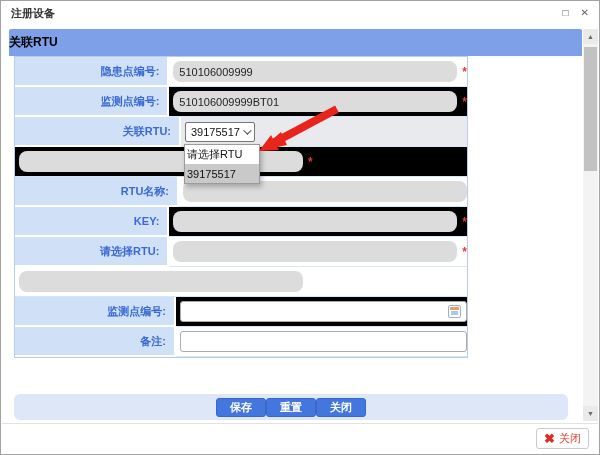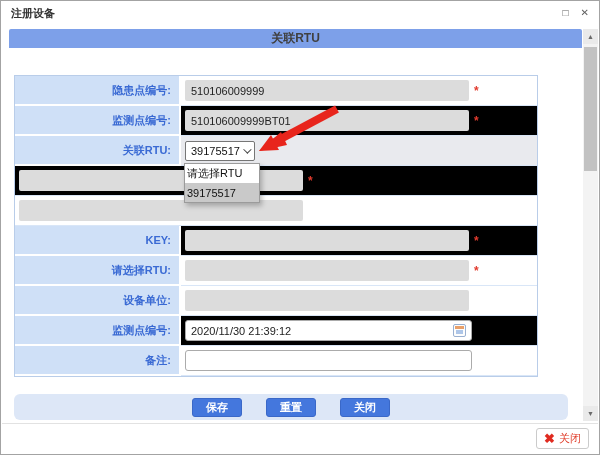--- a/index.html
+++ b/index.html
@@ -7,44 +7,44 @@
   body{font-family:"Liberation Sans",sans-serif;background:#fff;position:relative}
   .window{position:absolute;inset:0;border:1px solid #a3a3a3;background:#fff}
 
   
   .titlebar{position:absolute;top:0;left:0;right:0;height:24px;display:flex;align-items:center;padding:8px 10px}
   .win-title{font-size:11px;font-weight:bold;color:#333}
   .win-controls{margin-left:auto;display:flex;gap:12px;align-items:center}
   .win-btn{font-size:10px;color:#606060;line-height:1;cursor:pointer}
 
   
-  .dlg-header{position:absolute;left:8px;top:28px;width:573px;height:19px;background:#7da0e9;
-    color:#404040;font-weight:bold;font-size:12px;display:flex;align-items:center;justify-content:center;
+  .dlg-header{position:absolute;left:8px;top:28px;width:573px;height:27px;background:#7da0e9;
+    color:#000000;font-weight:bold;font-size:12px;display:flex;align-items:center;justify-content:flex-start;
     border-radius:2px 2px 0 0}
 
   
   .scrollbar{position:absolute;left:582px;top:28px;width:15px;height:392px;background:#f3f3f3}
   .sb-btn{position:absolute;left:0;width:15px;height:15px;background:#eaeaea;color:#6a6a6a;font-size:7px;
     display:flex;align-items:center;justify-content:center;cursor:pointer}
   .sb-up{top:0}.sb-down{bottom:0}
   .sb-thumb{position:absolute;left:1px;top:18px;width:13px;height:124px;background:#c2c2c2;cursor:pointer}
 
   
-  .form{position:absolute;left:13px;top:74px;width:524px;border:1px solid #b9cde9;background:#fff}
+  .form{position:absolute;left:13px;top:55px;width:454px;border:1px solid #b9cde9;background:#fff}
   .row{display:flex;height:30px}
   .row:last-child{height:28px}
   .lcell{width:166px;background:#cfe0f7;border-right:2px solid #fff;border-bottom:2px solid #fff;
     display:flex;align-items:center;justify-content:flex-end;padding-right:8px}
   .row:last-child .lcell{border-bottom:none}
   .lbl{font-size:11px;font-weight:bold;color:#3a6ad4;white-space:nowrap}
   .vcell{flex:1;display:flex;align-items:center;padding-left:4px;border-bottom:1px solid #d9e6f7;position:relative}
   .row:last-child .vcell{border-bottom:none}
   .bg-white{background:#fff}.bg-blue{background:#000000}.bg-gray{background:#e9eaee}
 
-  .ginput{width:284px;height:21px;background:#dcdcdc;border-radius:2px;font-size:11px;color:#222;
+  .ginput{width:284px;height:21px;background:#dcdcdc;border-radius:8px;font-size:11px;color:#222;
     display:flex;align-items:center;padding:0 6px;overflow:hidden}
   .winput{width:287px;height:21px;background:#fff;border:1px solid #ababab;border-radius:3px;font-size:11px;
     color:#222;display:flex;align-items:center;padding:0 5px;position:relative}
   .req{color:#e23b2e;font-size:12px;font-weight:bold;margin-left:5px}
 
   
   .select{width:70px;height:20px;border:1px solid #767676;background:#fff;border-radius:2px;
     display:flex;align-items:center;justify-content:space-between;padding:0 5px;font-size:11px;color:#111;cursor:pointer}
   .chev{width:6px;height:6px;border-right:1.6px solid #444;border-bottom:1.6px solid #444;
     transform:rotate(45deg) translateY(-2px)}
@@ -58,21 +58,21 @@
   
   .cal{position:absolute;right:5px;top:3px;width:13px;height:13px;border:1px solid #9ab0d0;background:#fdfdfd;border-radius:2px}
   .cal::before{content:"";position:absolute;left:1px;right:1px;top:1px;height:3px;background:#e8a06a}
   .cal::after{content:"";position:absolute;left:2px;bottom:2px;width:7px;height:4px;background:#aec6e8}
 
   
   .arrow-svg{position:absolute;left:250px;top:100px;width:100px;height:60px;z-index:8;pointer-events:none}
 
   
   .btnbar{position:absolute;left:13px;top:393px;width:554px;height:26px;background:#dde7f7;border-radius:6px;
-    display:flex;align-items:center;justify-content:center;gap:24px}
+    display:flex;align-items:center;justify-content:center;}
   .btn{height:19px;background:#4477dd;color:#fff;font-size:11px;font-weight:bold;border:1px solid #3a68c8;
     border-radius:3px;display:flex;align-items:center;justify-content:center;padding:0 13px;cursor:pointer}
 
   
   .footer{position:absolute;left:1px;right:1px;bottom:1px;height:30px;background:#fff;border-top:1px solid #e2e2e2;
     display:flex;align-items:center;justify-content:flex-end;padding-right:9px}
   .fclose{display:flex;align-items:center;gap:4px;border:1px solid #cbcbcb;border-radius:3px;background:#fff;
     height:21px;padding:0 7px;cursor:pointer}
   .fclose .x{color:#e02b20;font-weight:bold;font-size:13px;line-height:1}
   .fclose .t{color:#e03b28;font-size:11px}
@@ -135,20 +135,23 @@
     </div>
 
     <div class="row">
       <div class="vcell bg-blue">
         <div class="ginput"></div>
         <span class="req">*</span>
       </div>
     </div>
 
     <div class="row">
+      <div class="lcell">
+          <span class="lbl">RTU名称:</span>
+        </div>
       <div class="vcell bg-white">
         <div class="ginput"></div>
       </div>
     </div>
 
     <div class="row">
       <div class="lcell">
           <span class="lbl">KEY:</span>
         </div>
       <div class="vcell bg-blue">
@@ -162,35 +165,31 @@
           <span class="lbl">请选择RTU:</span>
         </div>
       <div class="vcell bg-white">
         <div class="ginput"></div>
         <span class="req">*</span>
       </div>
     </div>
 
 
     <div class="row">
-      <div class="lcell">
-          <span class="lbl">设备单位:</span>
-        </div>
       <div class="vcell bg-white">
         <div class="ginput"></div>
       </div>
     </div>
 
     <div class="row">
       <div class="lcell">
           <span class="lbl">监测点编号:</span>
         </div>
       <div class="vcell bg-blue">
         <div class="winput">
-          <span>2020/11/30 21:39:12</span>
           <span class="cal"></span>
         </div>
       </div>
     </div>
 
     <div class="row">
       <div class="lcell">
           <span class="lbl">备注:</span>
         </div>
       <div class="vcell bg-white">

